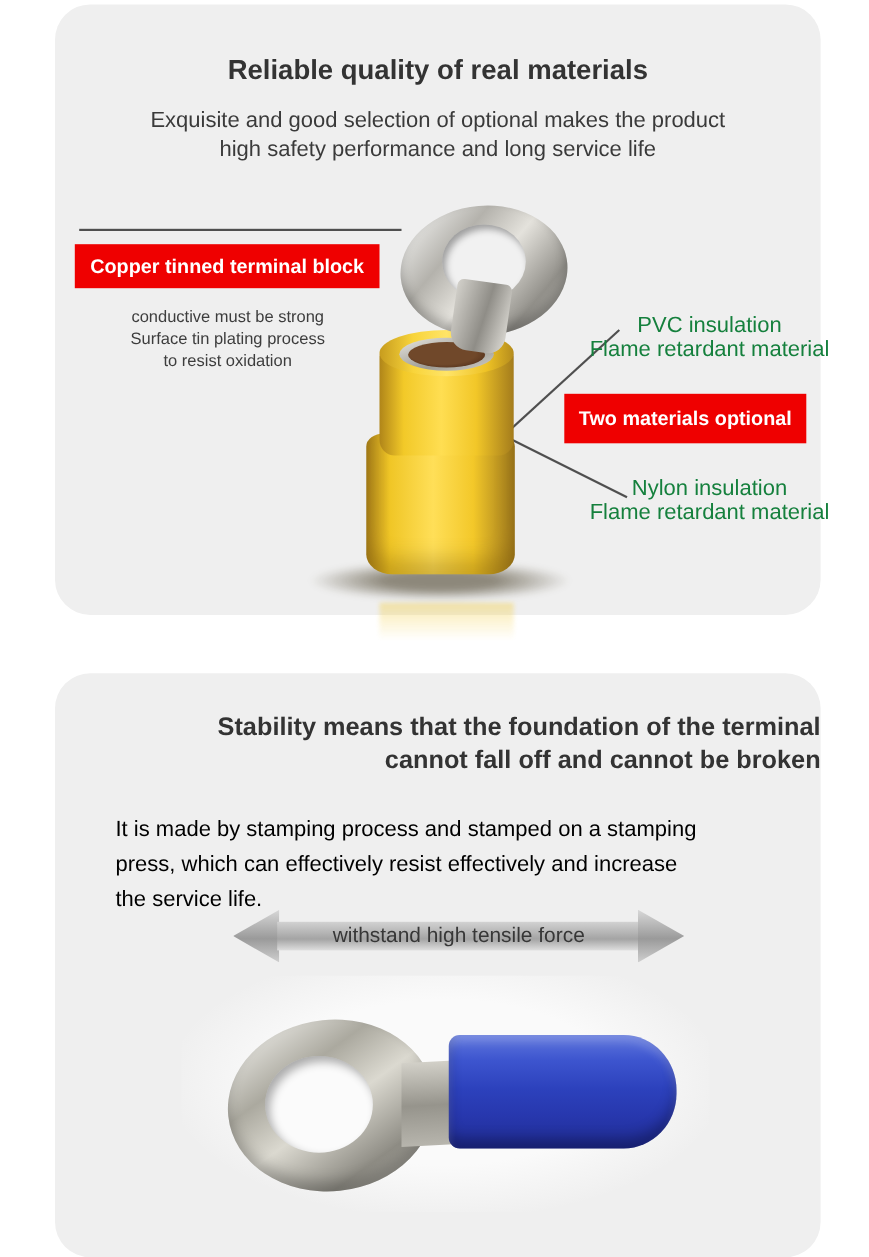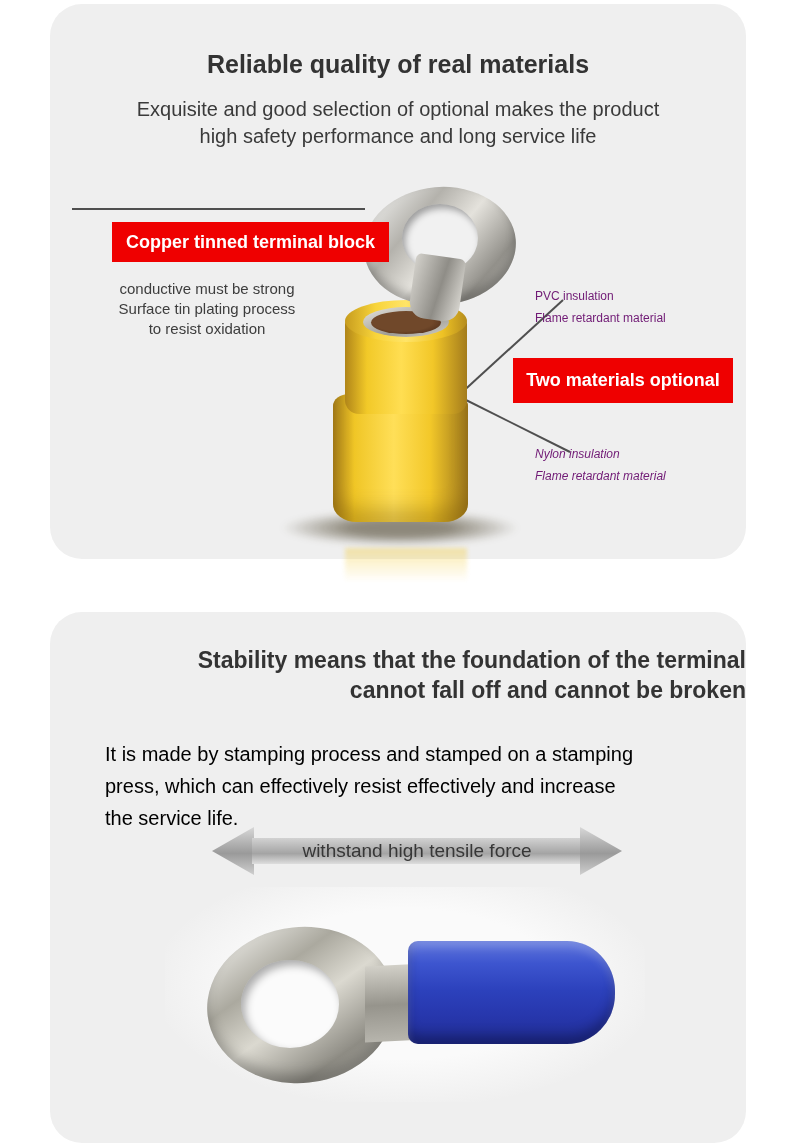--- a/index.html
+++ b/index.html
@@ -13,29 +13,29 @@
   .panel2 { top:612px; height:531px; }
 
   
   .h1 { position:absolute; left:0; top:46px; width:100%; margin:0;
         text-align:center; font-size:25px; font-weight:bold; color:#333333; }
   .subtitle { position:absolute; left:0; top:92px; width:100%;
         text-align:center; font-size:20px; line-height:27px; color:#3a3a3a; }
   .badge { position:absolute; background:#ef0000; color:#ffffff;
         font-weight:bold; text-align:center; }
   .badge-copper { left:18px; top:218px; width:277px; height:40px;
-        line-height:40px; font-size:18px;margin-left:44px; }
+        line-height:40px; font-size:18px; }
   .badge-two { left:463px; top:354px; width:220px; height:45px;
         line-height:45px; font-size:18px; }
   .copper-note { position:absolute; left:25px; top:275px; width:264px;
         text-align:center; font-size:15px; line-height:20px; color:#3d3d3d; }
-  .callout { position:absolute; width:220px; 
-        font-size:12px; line-height:22px; color:#701a75; }
+  .callout { position:absolute; width:220px; text-align:center;
+        font-size:20px; line-height:22px; color:#15803d; }
   .callout-pvc { left:485px; top:281px; }
-  .callout-nylon { left:485px; top:439px;font-style:italic; }
+  .callout-nylon { left:485px; top:429px; }
   .leader-h { position:absolute; left:22px; top:204px; width:293px;
         height:2px; background:#4f4f4f; }
   .leaders-svg { position:absolute; left:0; top:0; }
 
   .h2 { position:absolute; left:0; top:33px; width:100%; margin:0;
         text-align:right; font-size:23px; font-weight:bold;
         line-height:30px; color:#333333; }
   .body2 { position:absolute; left:55px; top:126px; width:620px;
         font-size:20px; line-height:32px; color:#000000; }
 

